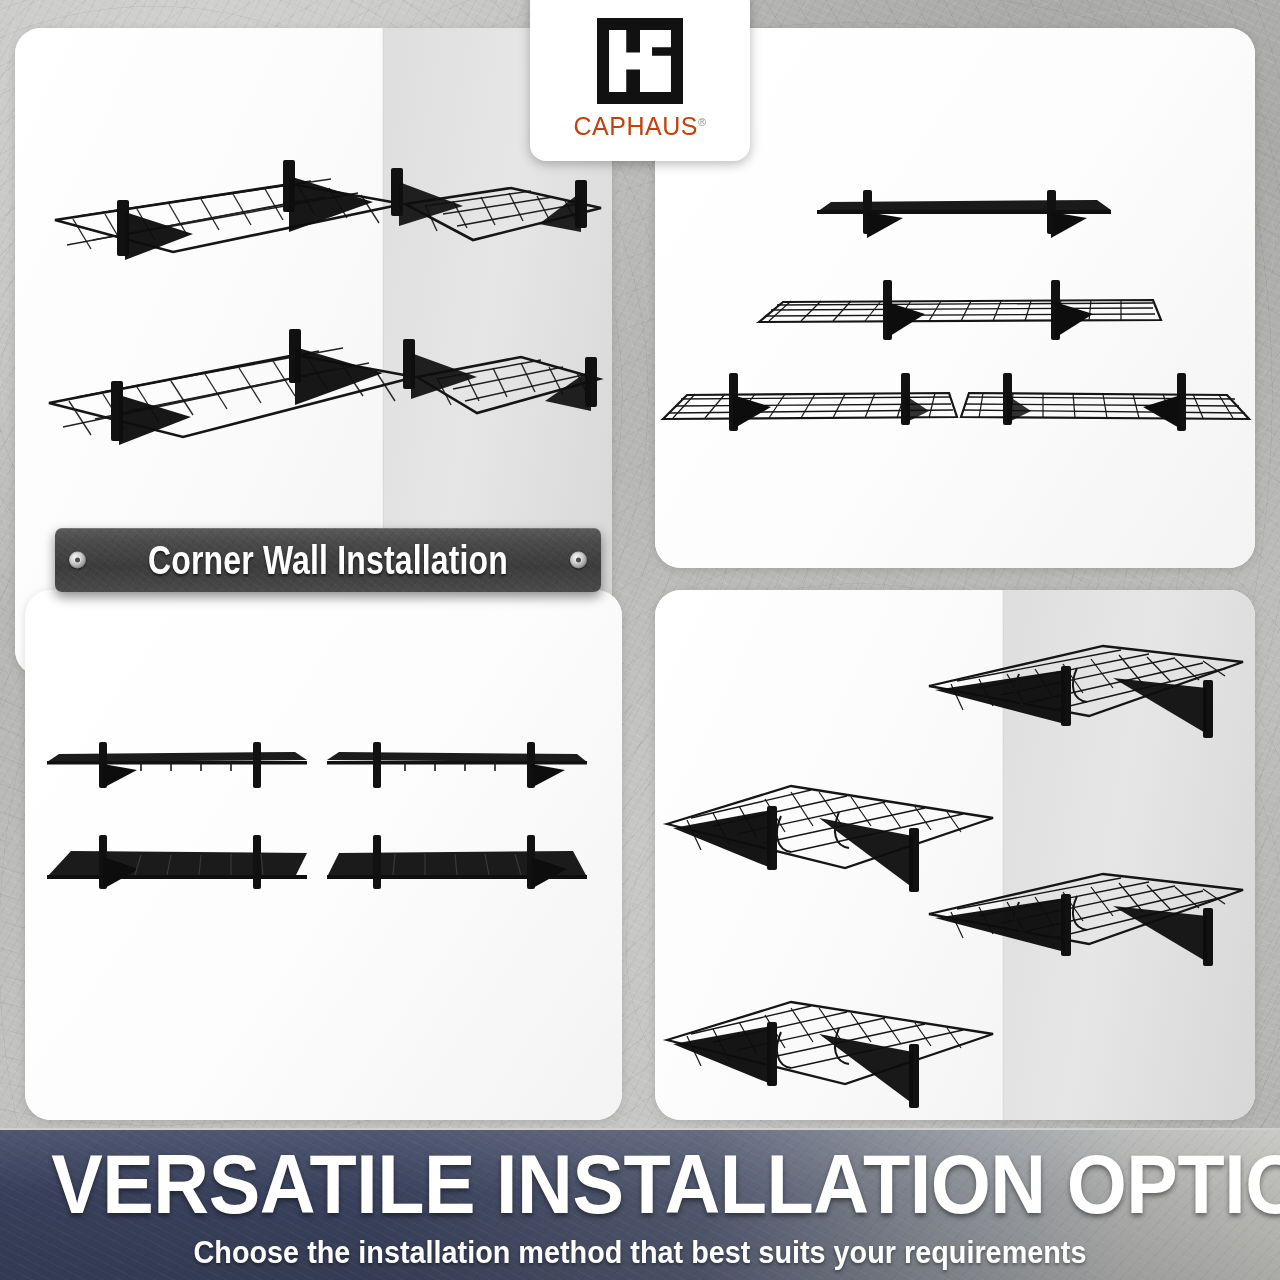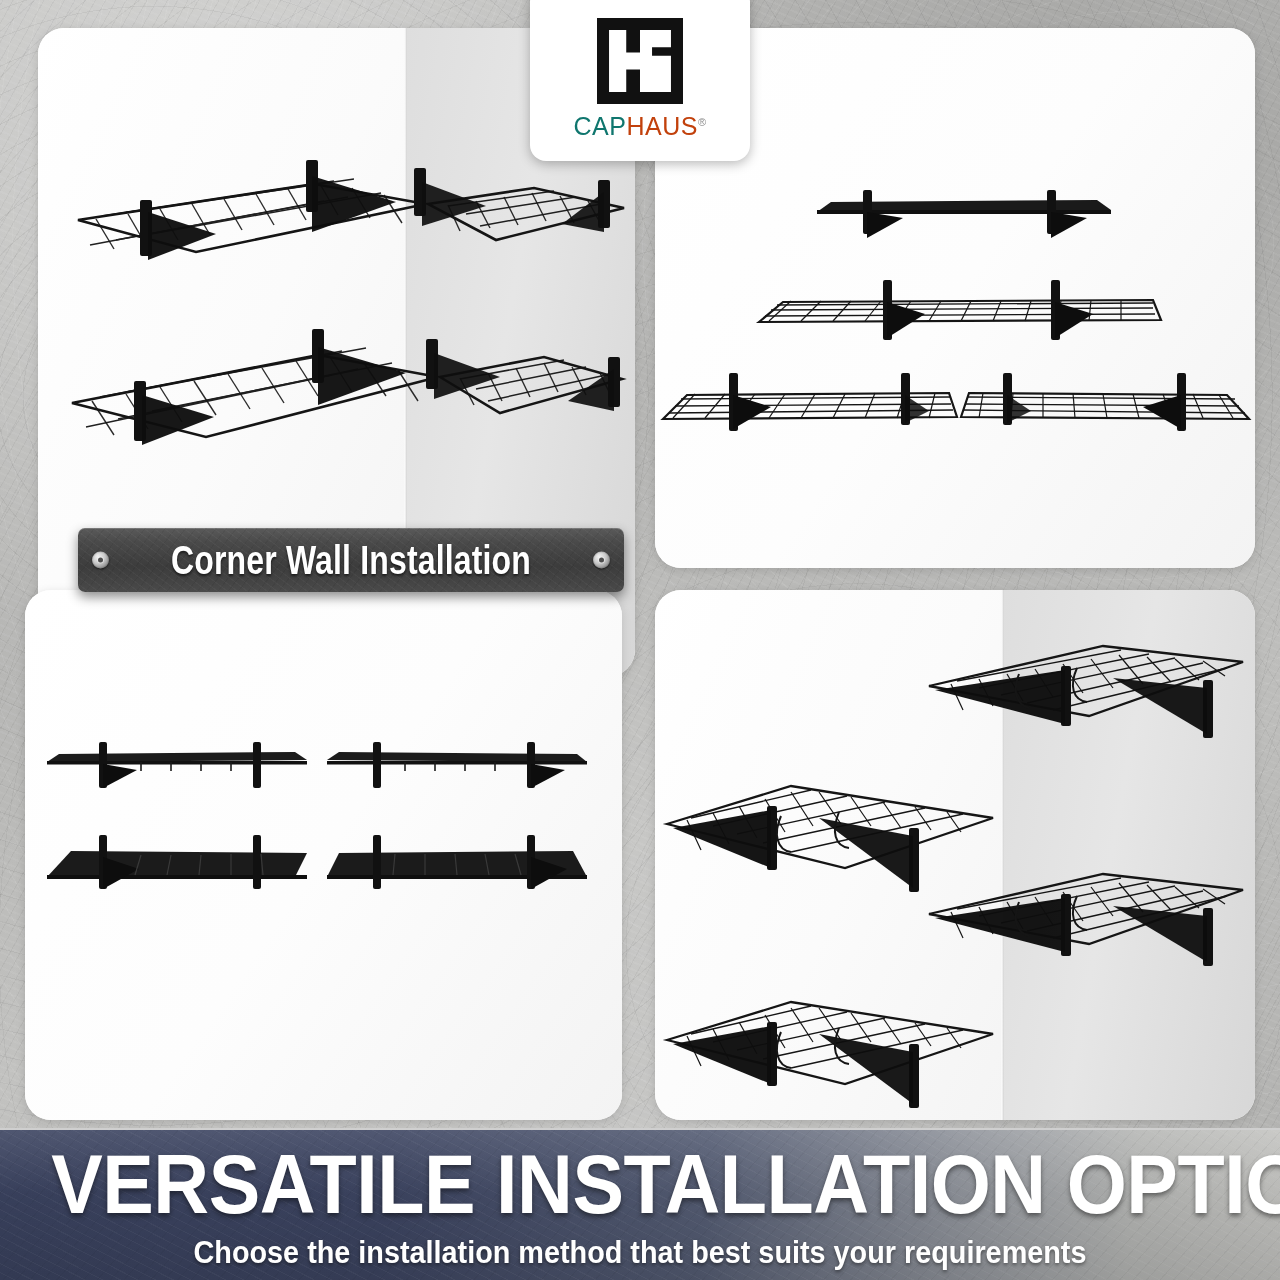--- a/index.html
+++ b/index.html
@@ -30,21 +30,21 @@
       repeating-radial-gradient(circle at 88% 19%, rgba(255,255,255,.07) 0 1px, rgba(255,255,255,0) 1px 21px);
     opacity:.95;
   }
 
   
   .card{
     position:absolute;border-radius:26px;overflow:hidden;
     background:#fdfdfd;
     box-shadow:0 2px 10px rgba(0,0,0,.13);
   }
-  #card-corner   {left:38px; top:28px;  width:597px; height:648px;}
+  #card-corner   {left:15px; top:28px;  width:597px; height:648px;}
   #card-pyramid  {left:655px;top:28px;  width:600px; height:540px;}
   #card-separate {left:25px; top:590px; width:597px; height:530px;}
   #card-staggered{left:655px;top:590px; width:600px; height:530px;}
 
   
   .wall-left{position:absolute;left:0;top:0;bottom:0;background:
       linear-gradient(115deg,#ffffff 0%,#fbfbfb 55%,#f4f4f4 100%);}
   .wall-right{position:absolute;top:0;bottom:0;right:0;background:
       linear-gradient(100deg,#dedede 0%,#e6e6e6 45%,#d7d7d7 100%);}
   .wall-plain{position:absolute;inset:0;background:
@@ -98,21 +98,21 @@
   #logo-tab{
     position:absolute;left:530px;top:-14px;width:220px;height:175px;
     background:#fff;border-radius:16px;
     box-shadow:0 3px 12px rgba(0,0,0,.28);
     z-index:30;
     display:flex;flex-direction:column;align-items:center;justify-content:flex-end;
     padding-bottom:22px;box-sizing:border-box;
   }
   #logo-mark{width:86px;height:86px;display:block;margin-bottom:10px;}
   #logo-word{font-size:25px;letter-spacing:.5px;white-space:nowrap;line-height:1;}
-  #logo-word .cap{color:#0f766e;font-weight:400;text-align:right;}
+  #logo-word .cap{color:#c2410c;font-weight:400;text-align:right;}
   #logo-word .haus{color:#c2410c;font-weight:400;}
   #logo-word .reg{color:#8d8d8d;font-size:11px;vertical-align:super;}
 
   
   #banner{
     position:absolute;left:0;top:1128px;width:1280px;height:152px;overflow:hidden;
     border-top:2px solid #cfcfcf;
   }
   #banner .bg{
     position:absolute;inset:0;

